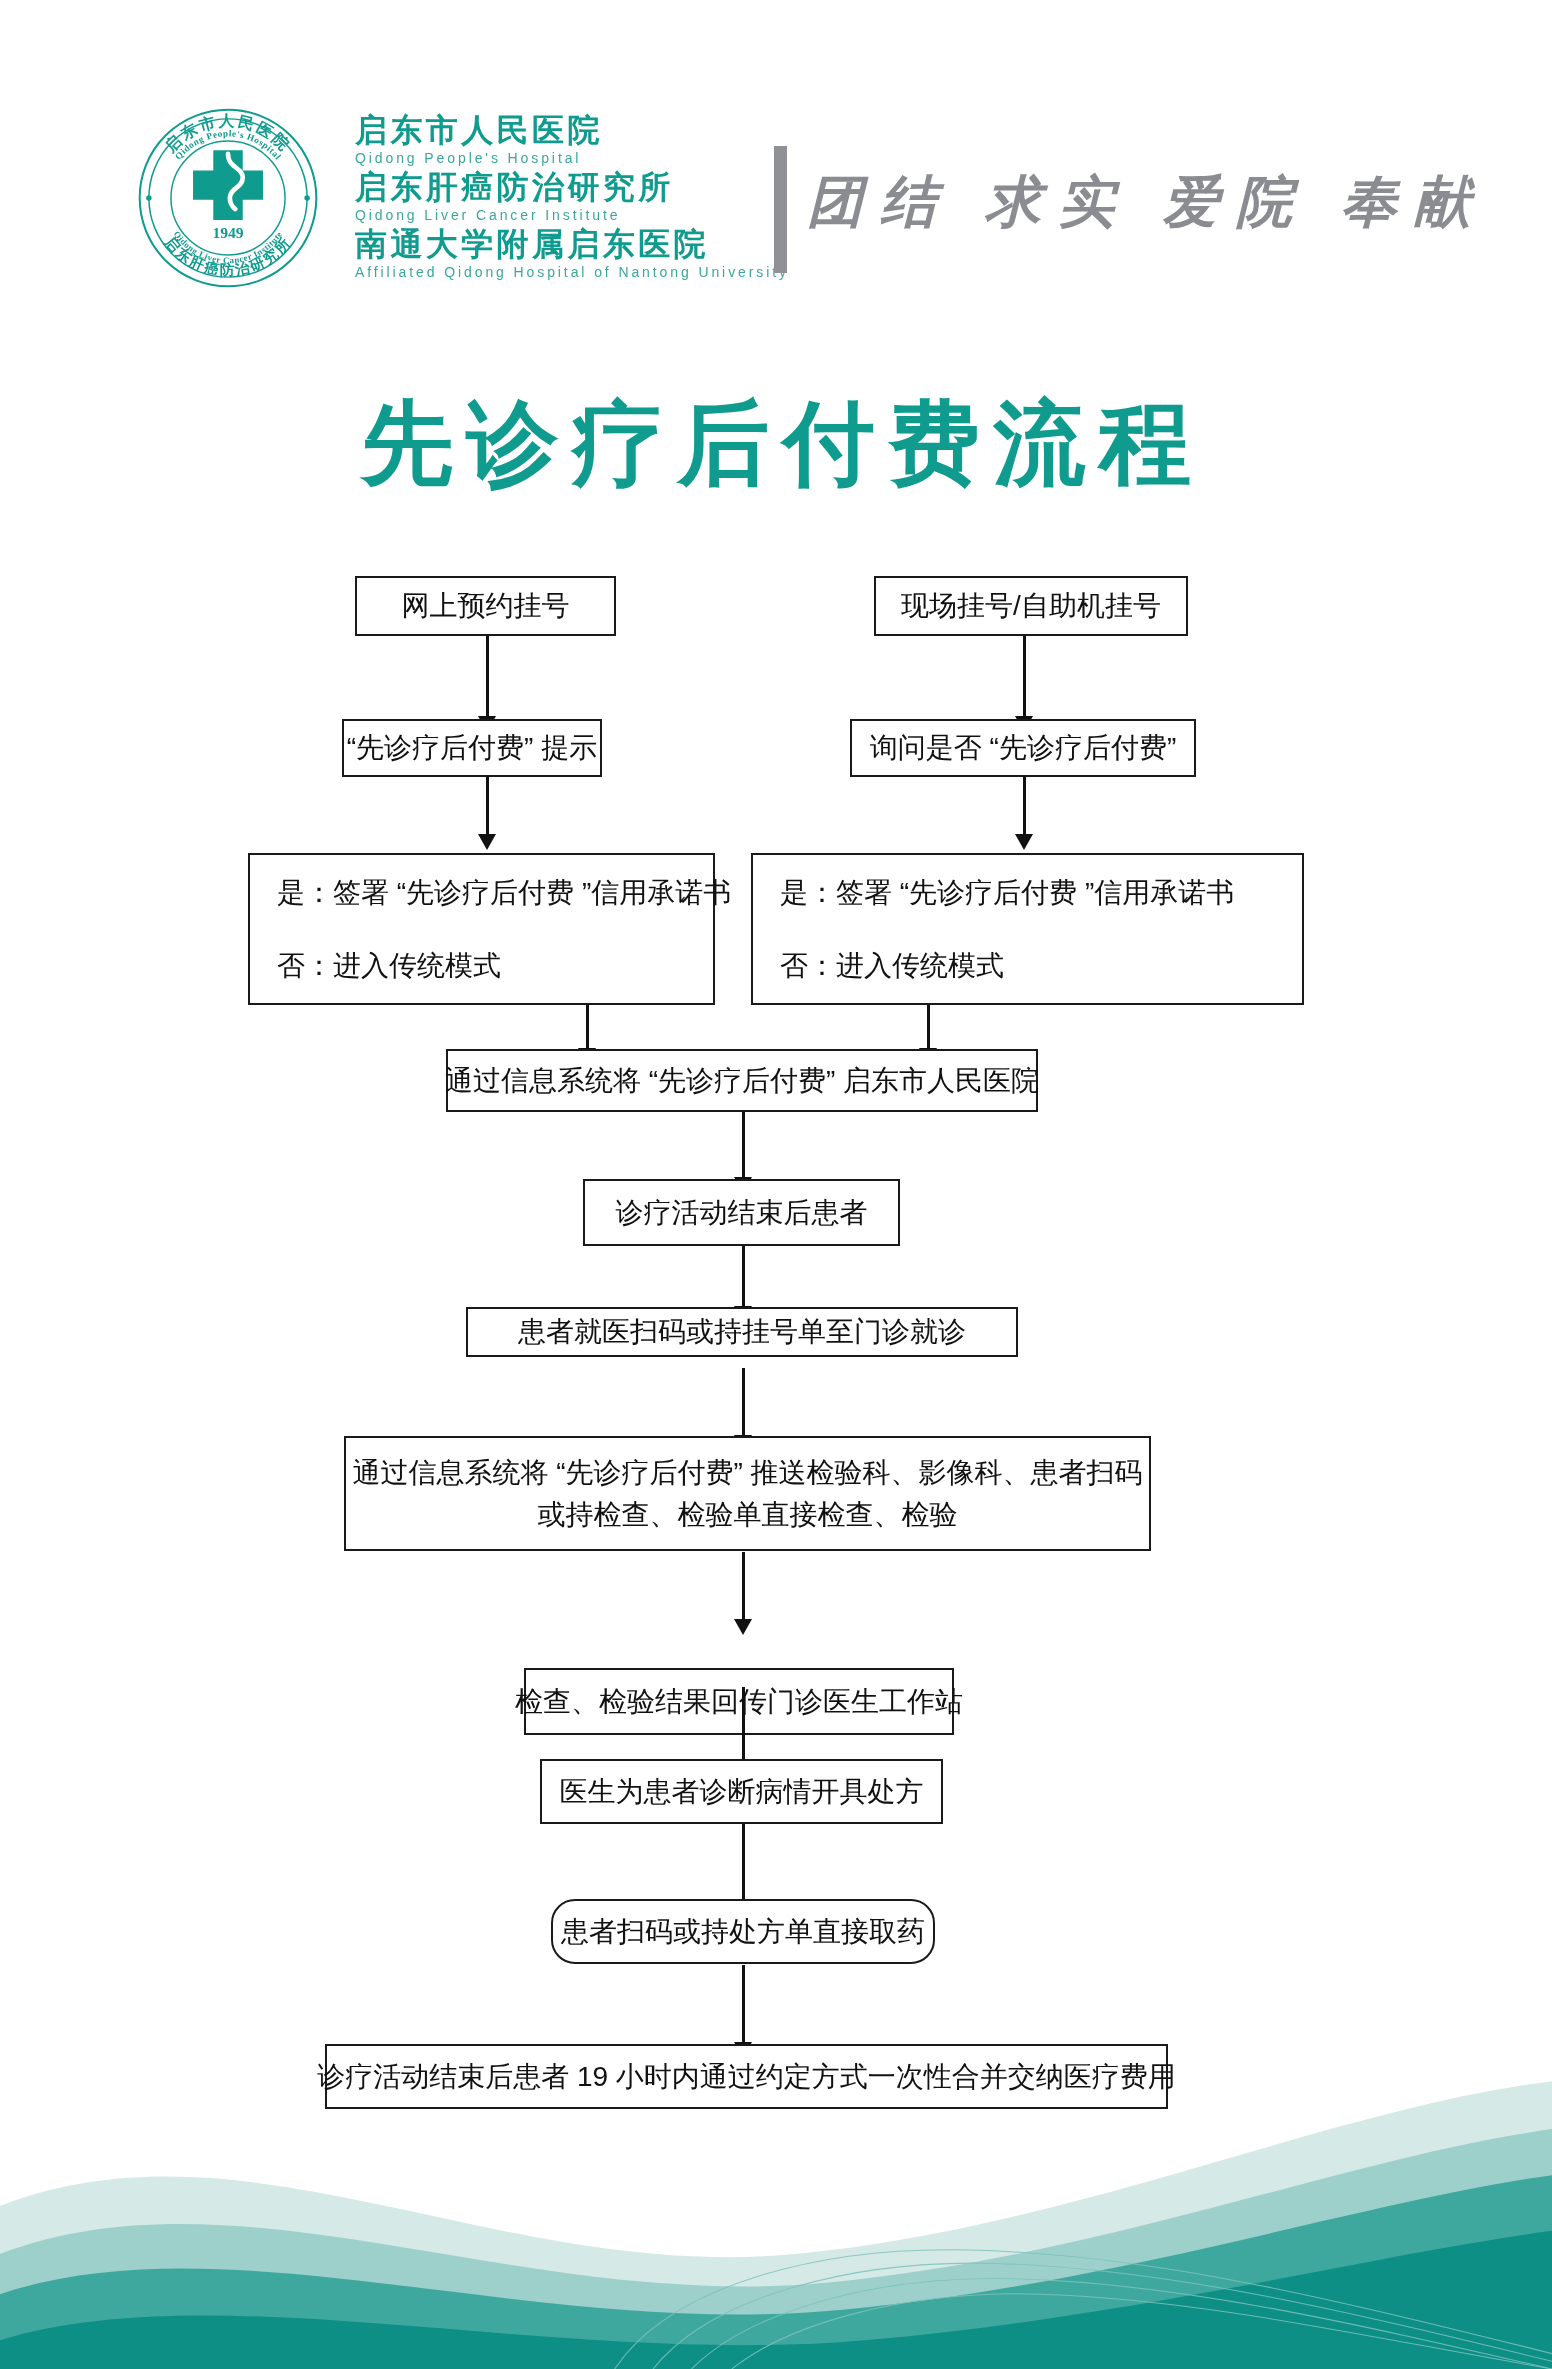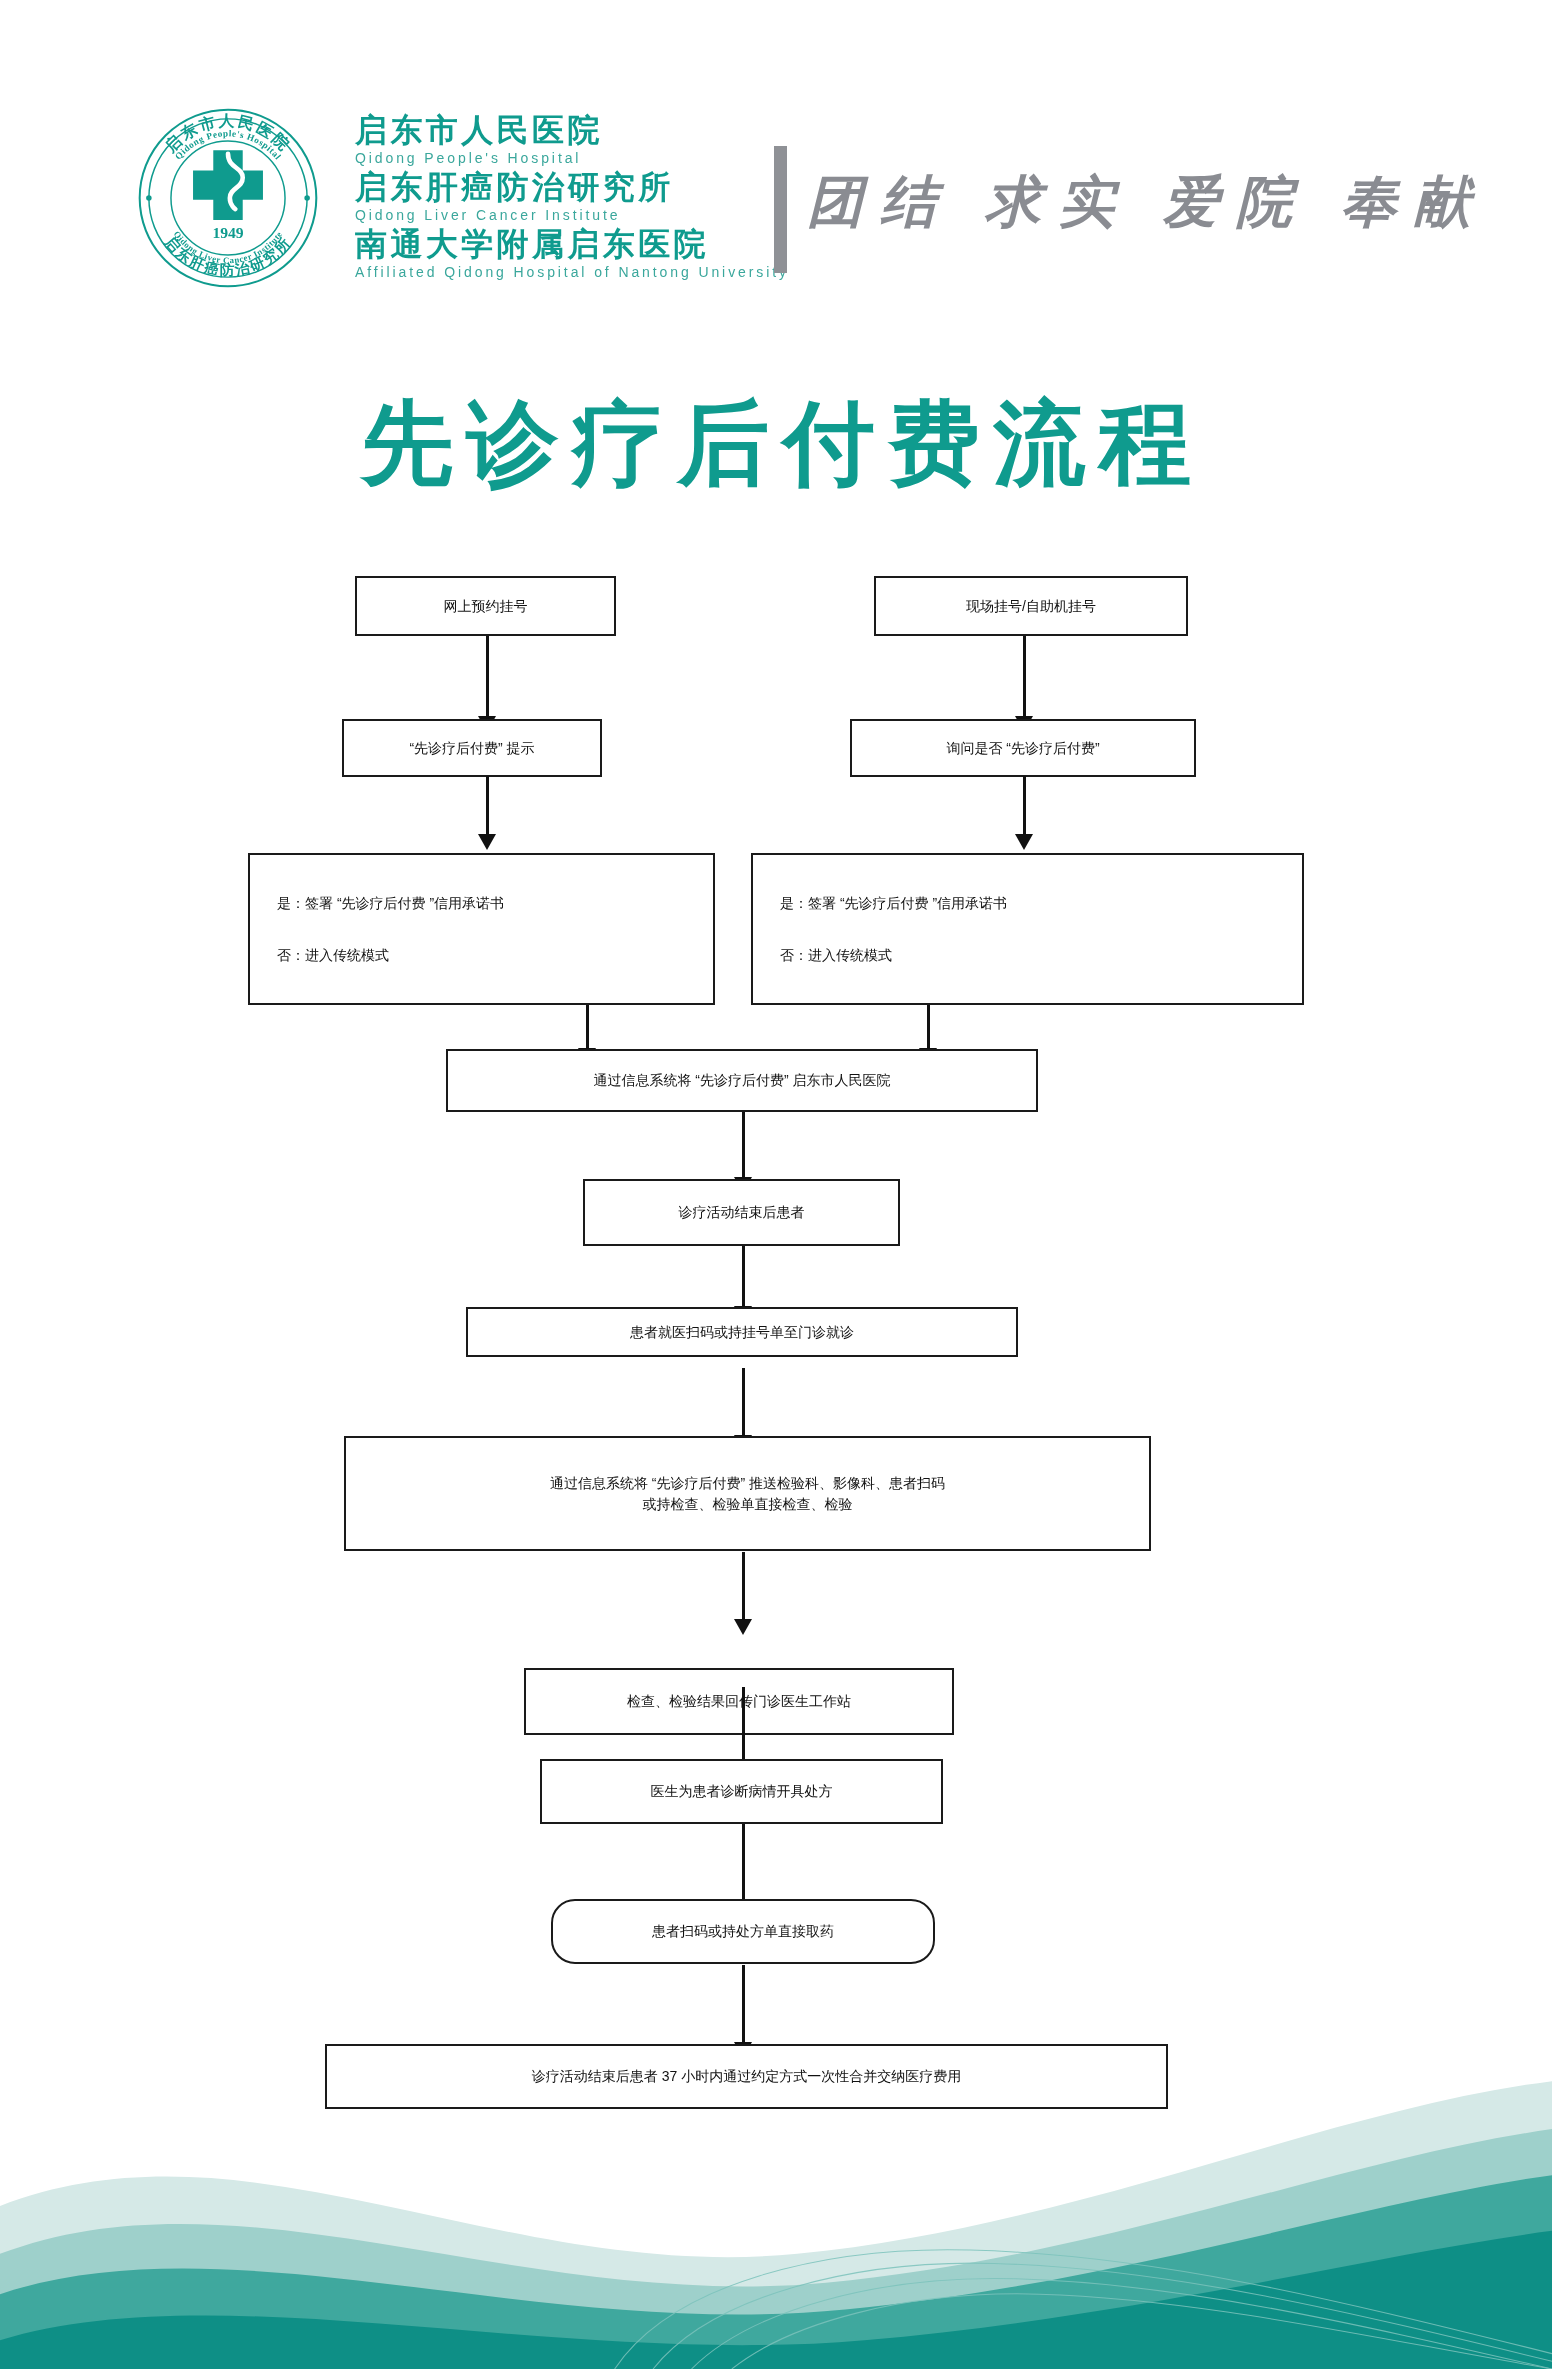--- a/index.html
+++ b/index.html
@@ -101,21 +101,21 @@
     top: 0;
     width: 1552px;
     height: 2369px;
   }
   .node {
     position: absolute;
     box-sizing: border-box;
     border: 2.4px solid #1a1a1a;
     background: #ffffff;
     color: #111111;
-    font-size: 14px;
+    font-size: 28px;
     line-height: 1.5;
     text-align: center;
     display: flex;
     flex-direction: column;
     align-items: center;
     justify-content: center;
     padding: 3.8px 9.6px;
     white-space: nowrap;
   }
   .node .ln { display: block; }
@@ -327,21 +327,21 @@
     <div class="node" style="left:551px; top:1899px; width:384px; height:65px;border-radius:24px;">
       <span class="ln">患者扫码或持处方单直接取药</span>
     </div>
 
     <div class="arrow" style="left:742px; top:1965px;">
       <div class="shaft" style="height:77px;"></div>
       <div class="head" style="top:77px;"></div>
     </div>
 
     <div class="node" style="left:325px; top:2044px; width:843px; height:65px;">
-      <span class="ln">诊疗活动结束后患者 37 小时内通过约定方式一次性合并交纳医疗费用</span>
+      <span class="ln">诊疗活动结束后患者 19 小时内通过约定方式一次性合并交纳医疗费用</span>
     </div>
   </div>
 
   <div id="footer-wave">
     <svg viewBox="0 0 1616 420" preserveAspectRatio="none" aria-hidden="true">
       <path d="M0,250 C260,150 520,330 830,300 C1120,272 1380,150 1616,120 L1616,420 L0,420 Z" fill="#d5e9e7"></path>
       <path d="M0,300 C250,205 540,360 860,330 C1150,303 1400,200 1616,170 L1616,420 L0,420 Z" fill="#9ed0cb"></path>
       <path d="M0,342 C240,262 560,390 880,358 C1170,330 1420,245 1616,218 L1616,420 L0,420 Z" fill="#3fa89e"></path>
       <path d="M0,390 C230,320 580,418 900,390 C1190,365 1430,300 1616,276 L1616,420 L0,420 Z" fill="#0e8f86"></path>
       <g stroke="#7cc3bc" stroke-width="1.1" fill="none" opacity="0.85">

